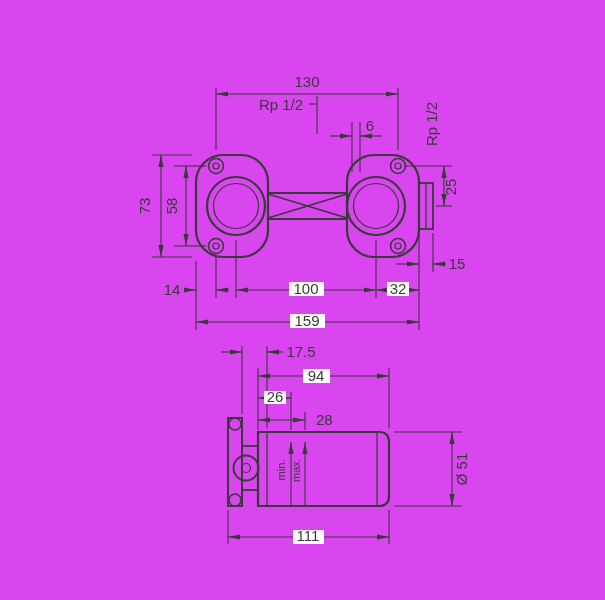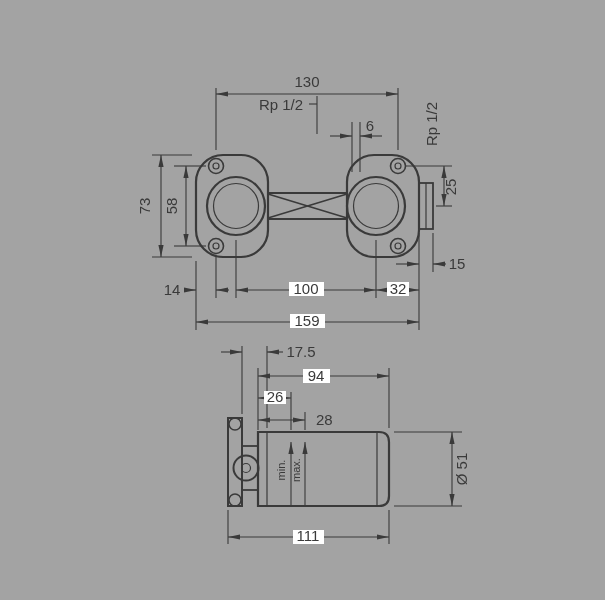--- a/index.html
+++ b/index.html
@@ -1,16 +1,16 @@
 <!DOCTYPE html>
 <html><head>
 <meta charset="utf-8">
 <style>
   html,body{margin:0;padding:0;background:#ffffff;}
-  .stage{position:relative;width:605px;height:600px;background:#a3a3a3;overflow:hidden;
+  .stage{position:relative;width:605px;height:600px;background:#d946ef;overflow:hidden;
          font-family:"Liberation Sans", sans-serif;}
   svg{position:absolute;left:0;top:0;}
   svg text{font-family:"Liberation Sans", sans-serif;fill:#3a3a3a;font-size:15px;}
   svg text.small{font-size:11px;}
   .part{stroke:#3a3a3a;fill:none;}
   .thin{stroke:#3a3a3a;fill:none;stroke-width:1.2;}
   .dim{stroke:#3a3a3a;fill:none;stroke-width:1.1;}
   .bg{fill:#ffffff;stroke:none;}
 </style>
 </head>

